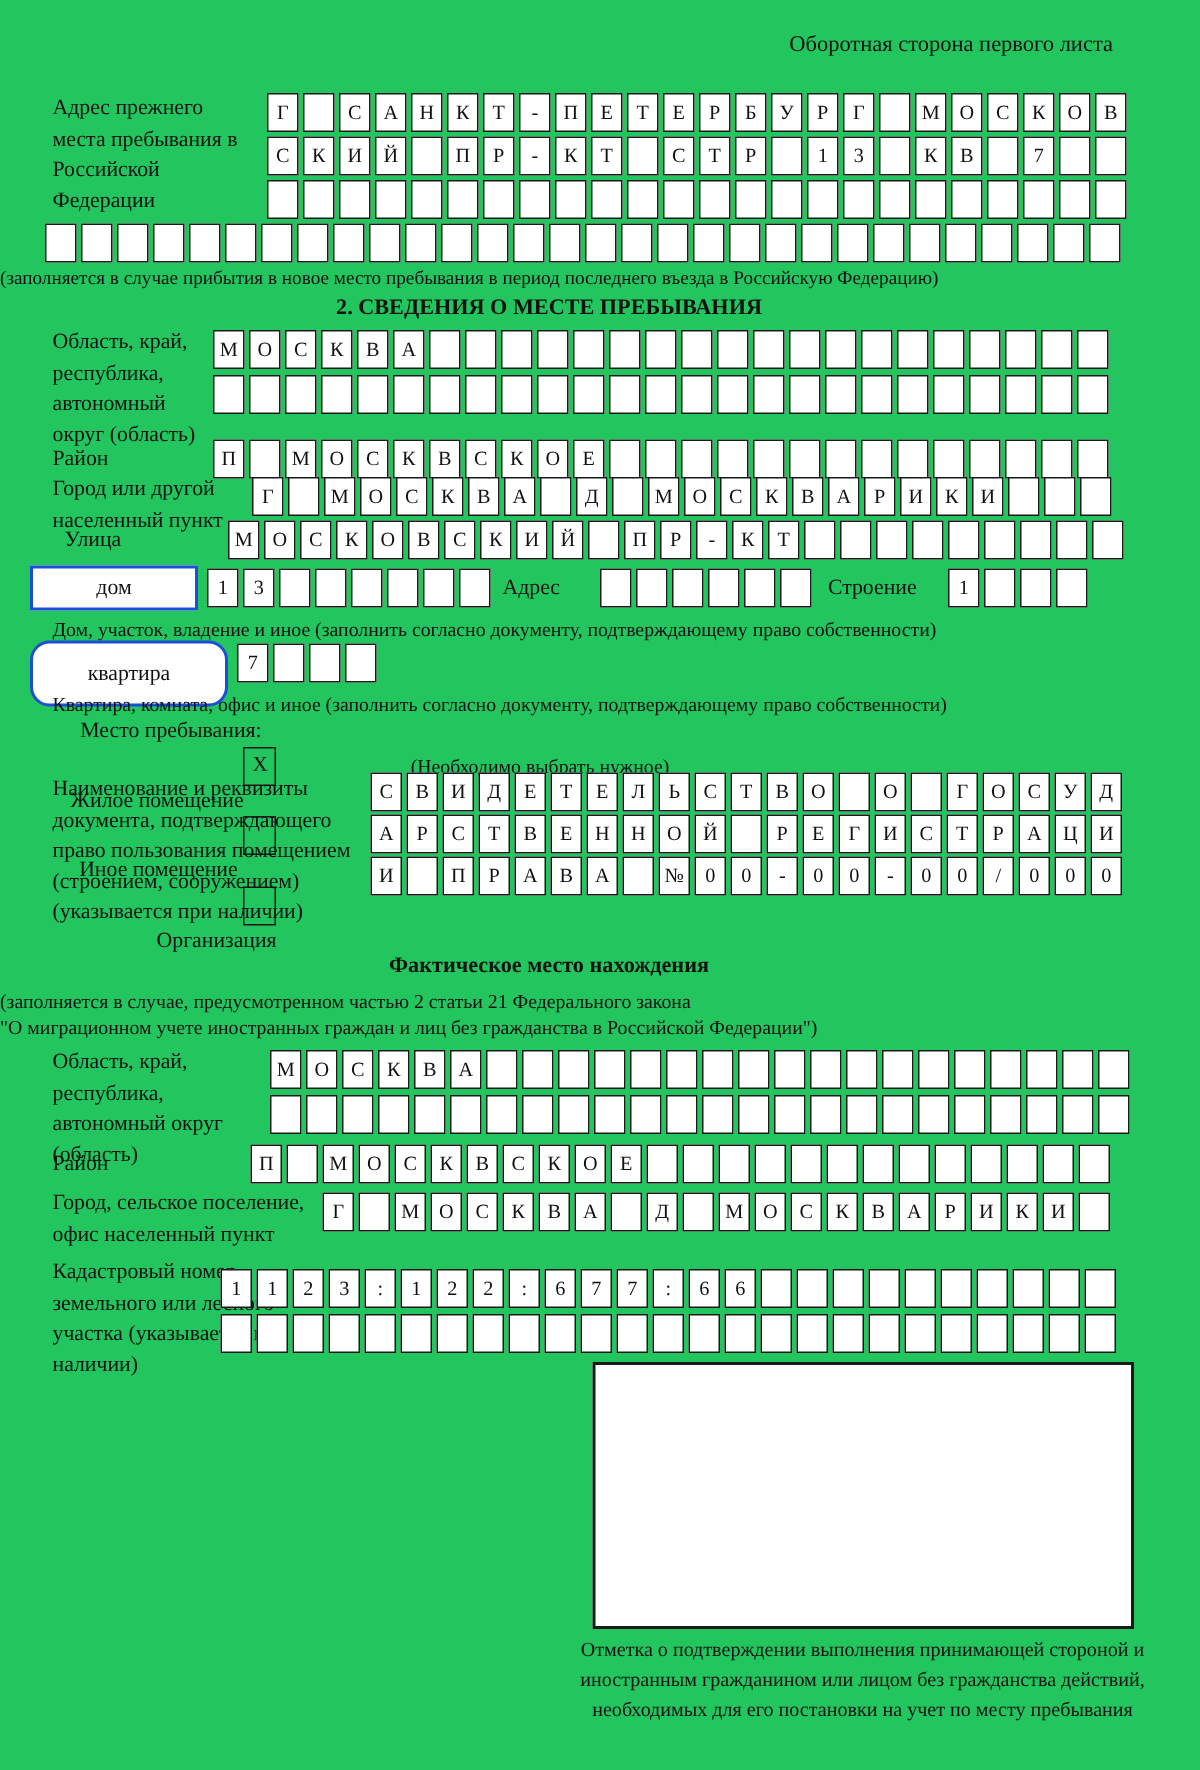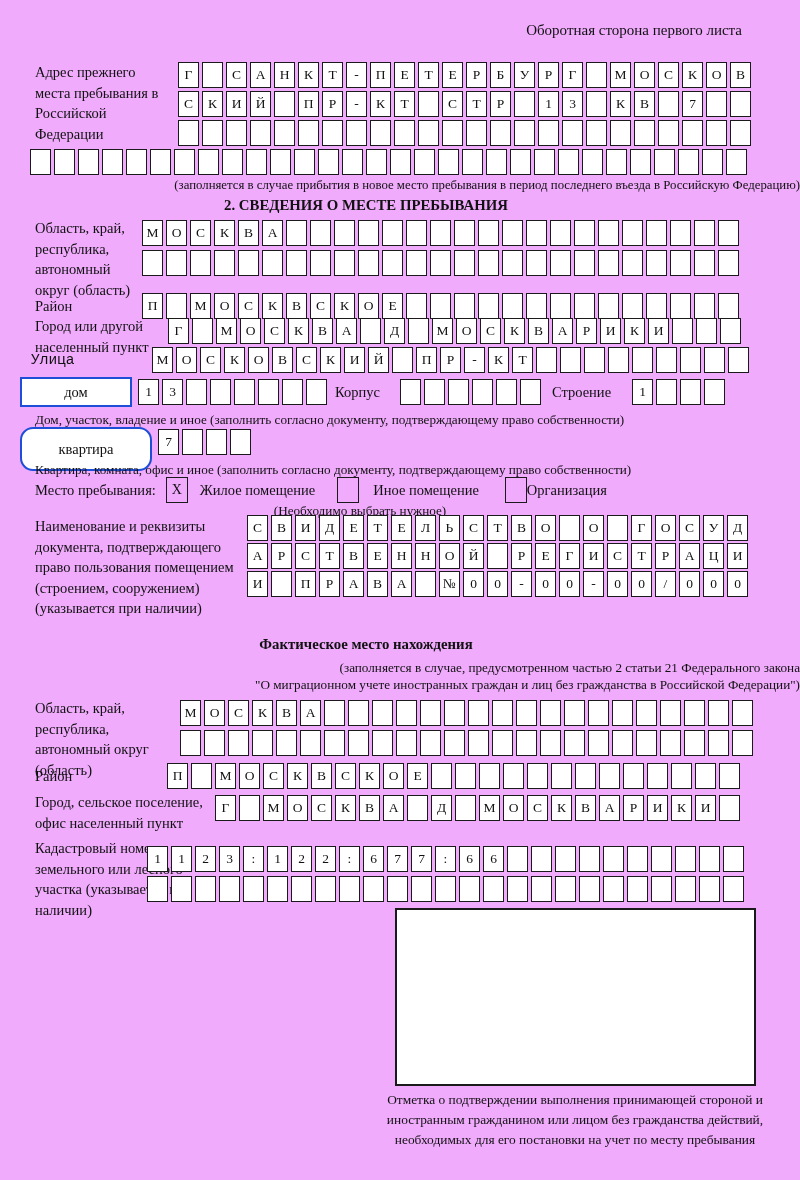--- a/index.html
+++ b/index.html
@@ -1,19 +1,19 @@
 <!DOCTYPE html>
 <html><head>
 <meta charset="utf-8">
 <style>
   html,body{margin:0;padding:0;background:#fff;}
   #page{
     position:relative;
     width:800px;height:1180px;
-    background:#f0abfc;
+    background:#22c55e;
     font-family:"Liberation Serif","DejaVu Serif",serif;
     color:#111;
     overflow:hidden;
   }
   .abs{position:absolute;}
   .lbl{font-size:14.5px;line-height:20.5px;}
   .cellrow{position:absolute;display:flex;gap:3px;}
   .cell{
     display:inline-block;flex:0 0 auto;
     width:21px;height:26px;box-sizing:border-box;
@@ -21,27 +21,27 @@
     text-align:center;font-size:13.5px;line-height:23px;
     font-family:"Liberation Serif","DejaVu Serif",serif;
   }
   .labelbox{
     position:absolute;box-sizing:border-box;
     border:2px solid #1d4ed8;background:#fff;
     display:flex;align-items:center;justify-content:center;
     font-size:14.5px;
   }
   .caption{font-size:13.2px;white-space:nowrap;}
-  .note{font-size:12.8px;text-align:right;width:800px;left:0;}
+  .note{font-size:12.8px;text-align:left;width:800px;left:0;}
   .title{font-size:14.8px;font-weight:bold;text-align:center;width:732px;left:0;}
   .checkbox{
     display:inline-block;width:22px;height:26px;box-sizing:border-box;
     border:1.6px solid #1a1a1a;text-align:center;font-size:14px;line-height:23px;
   }
-  .stayrow{position:absolute;display:flex;align-items:center;}
+  .stayrow{position:absolute;display:flex;align-items:flex-end;flex-direction:column;}
   .stamp{
     position:absolute;border:2px solid #1a1a1a;background:#fff;
   }
   .stampcap{font-size:13.4px;text-align:center;line-height:20px;}
 </style>
 </head>
 <body>
 
 <div id="page">
 
@@ -268,21 +268,21 @@
       <span class="cell">А</span>
       <span class="cell">Р</span>
       <span class="cell">И</span>
       <span class="cell">К</span>
       <span class="cell">И</span>
       <span class="cell"></span>
       <span class="cell"></span>
       <span class="cell"></span>
     </div>
 
-  <div class="abs lbl" style="left:31px;top:350px;font-family:Liberation Mono, monospace;">Улица</div>
+  <div class="abs lbl" style="left:43px;top:350px;">Улица</div>
   <div class="cellrow" style="left:152px;top:347px">
       <span class="cell">М</span>
       <span class="cell">О</span>
       <span class="cell">С</span>
       <span class="cell">К</span>
       <span class="cell">О</span>
       <span class="cell">В</span>
       <span class="cell">С</span>
       <span class="cell">К</span>
       <span class="cell">И</span>
@@ -308,21 +308,21 @@
   <div class="cellrow" style="left:138px;top:379px">
       <span class="cell">1</span>
       <span class="cell">3</span>
       <span class="cell"></span>
       <span class="cell"></span>
       <span class="cell"></span>
       <span class="cell"></span>
       <span class="cell"></span>
       <span class="cell"></span>
     </div>
-  <div class="abs lbl" style="left:335px;top:382px;">Корпус</div>
+  <div class="abs lbl" style="left:335px;top:382px;">Адрес</div>
   <div class="cellrow" style="left:400px;top:379px">
       <span class="cell"></span>
       <span class="cell"></span>
       <span class="cell"></span>
       <span class="cell"></span>
       <span class="cell"></span>
       <span class="cell"></span>
     </div>
   <div class="abs lbl" style="left:552px;top:382px;">Строение</div>
   <div class="cellrow" style="left:632px;top:379px">

